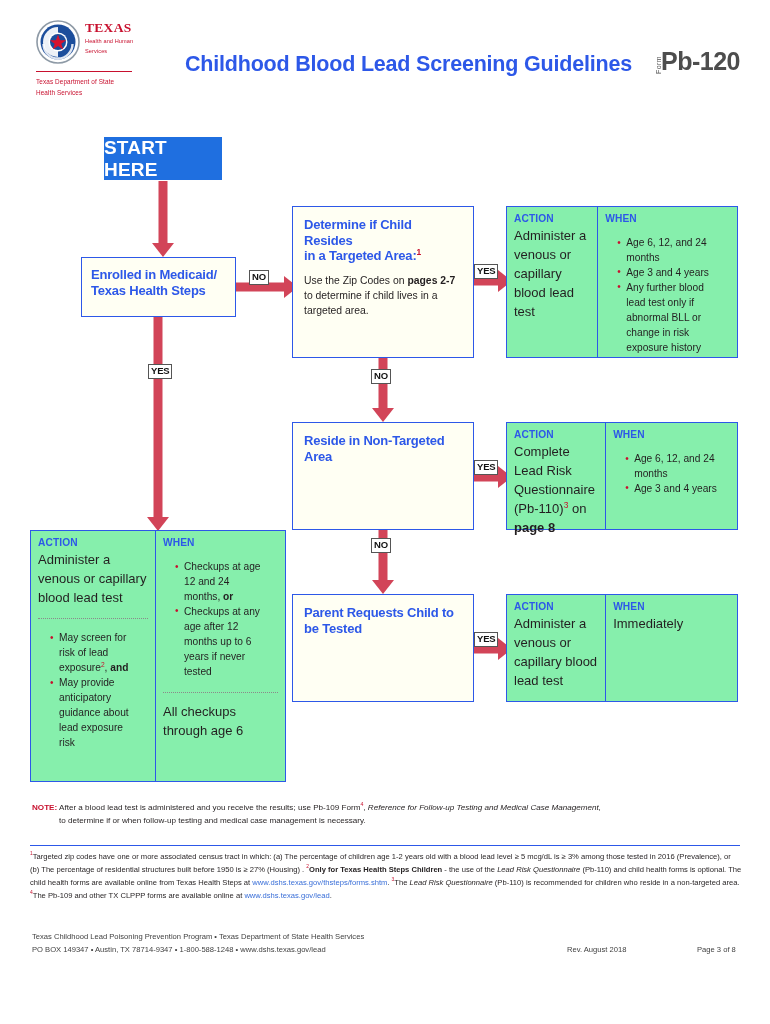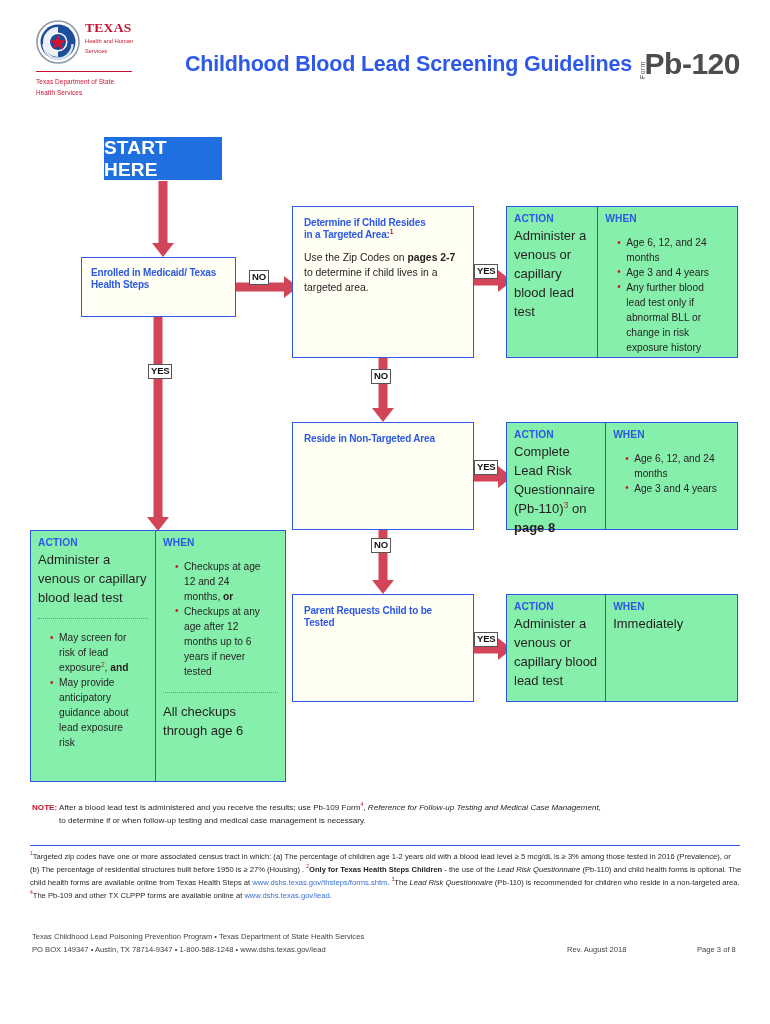--- a/index.html
+++ b/index.html
@@ -33,29 +33,29 @@
     position:absolute; left:185px; top:52px; width:420px;
     text-align:center;
     font-size:21.5px; font-weight:700; color:#2d58e8;
     letter-spacing:-0.2px; white-space:nowrap;
   }
   .form-no { position:absolute; right:30px; top:50px; display:flex; align-items:flex-end; }
   .form-word {
     writing-mode: vertical-rl; transform: rotate(180deg);
     font-size:7px; color:#4d4d4d; letter-spacing:.4px; margin-right:-1px; padding-bottom:2px;
   }
-  .form-num { font-size:30px; font-weight:700; color:#4d4d4d; line-height:.95; letter-spacing:-.5px; }
+  .form-num { font-size:25px; font-weight:700; color:#4d4d4d; line-height:.95; letter-spacing:-.5px; }
 
   
   .box {
     position:absolute; background:#fffff3;
     border:1.1px solid #2d58e8;
   }
   .box-title {
-    color:#2d58e8; font-weight:700; font-size:10px; line-height:1.2;
+    color:#2d58e8; font-weight:700; font-size:13px; line-height:1.2;
     letter-spacing:-.2px;
   }
   .box-body { font-size:10.4px; line-height:1.45; color:#231f20; margin-top:9px; }
   sup { font-size:65%; vertical-align:super; line-height:0; color:#c8102e; }
 
   .start-box {
     position:absolute; left:104px; top:137px; width:118px; height:43px;
     background:#1f6fe0; display:flex; align-items:center; justify-content:center;
   }
   .start-box span { color:#ffffff; font-weight:700; font-size:19px; letter-spacing:.2px; }

